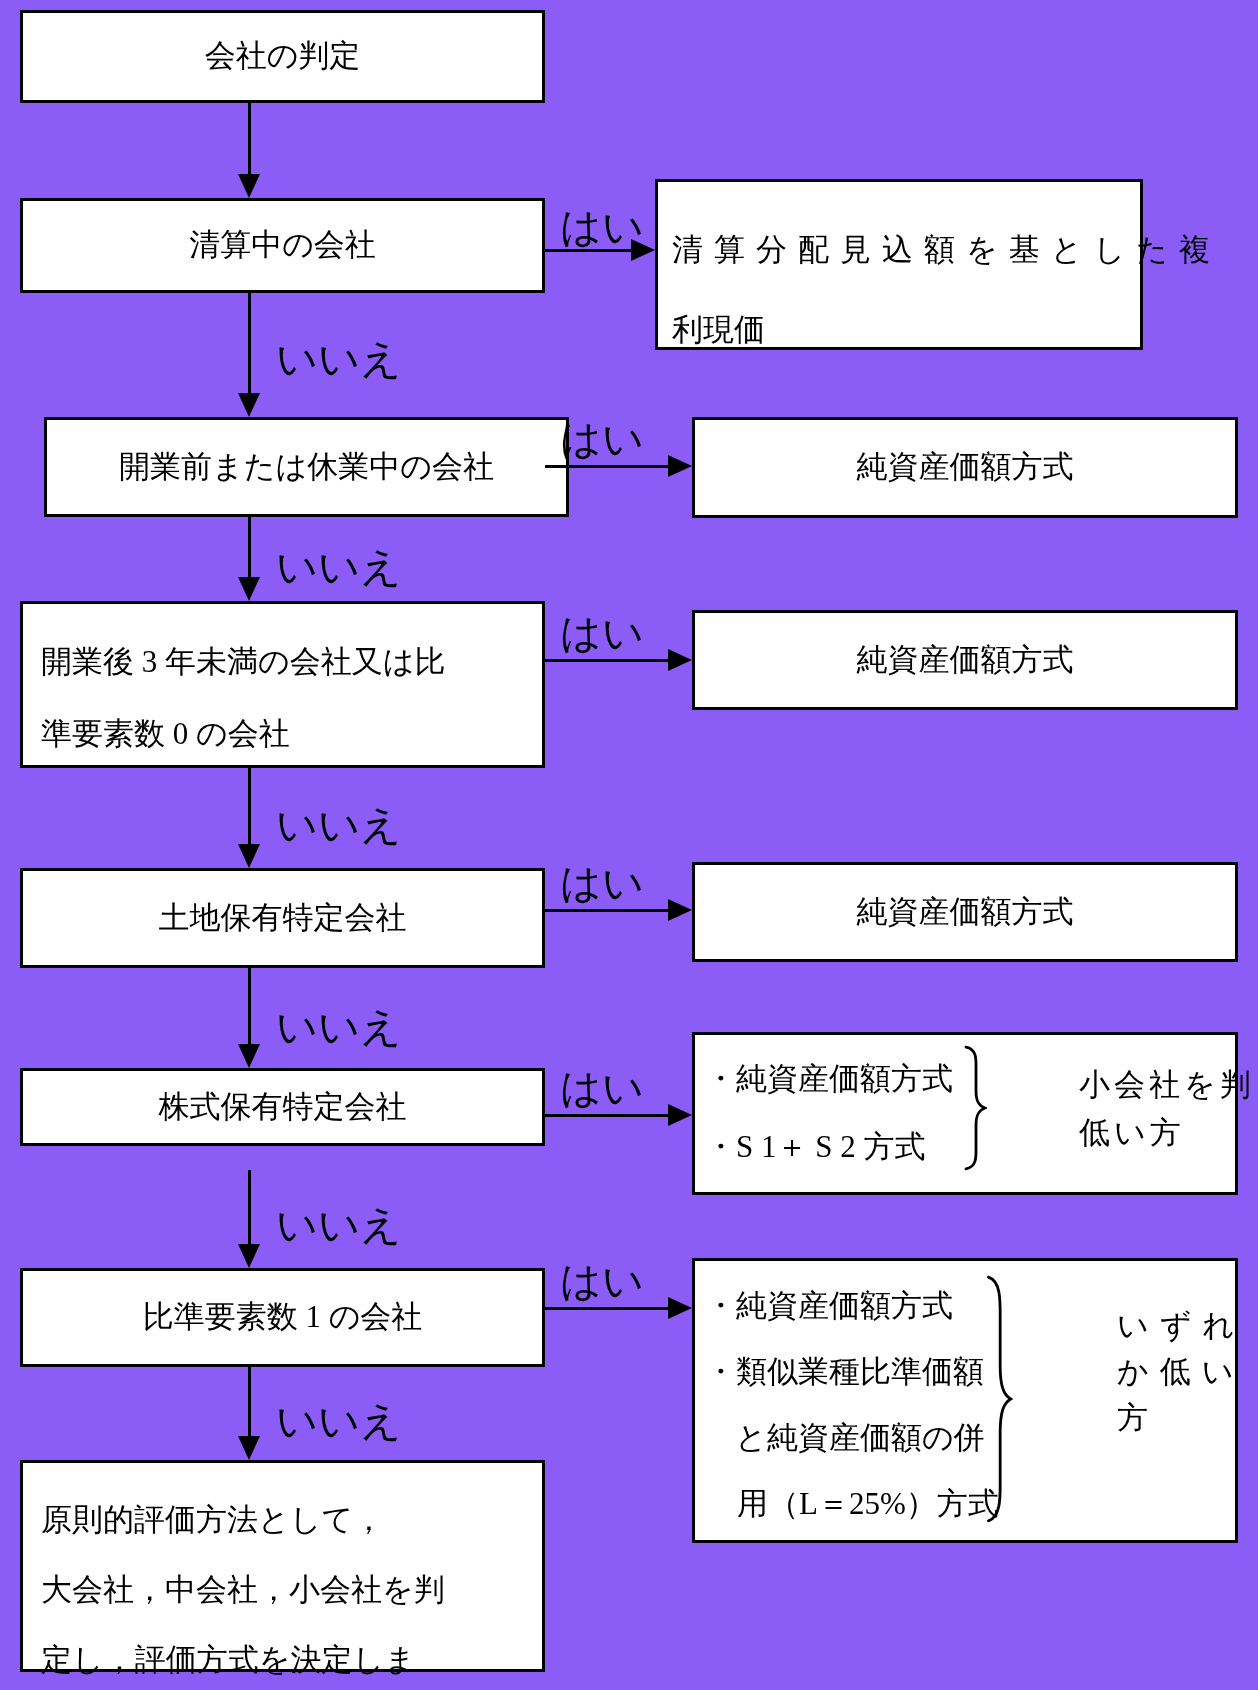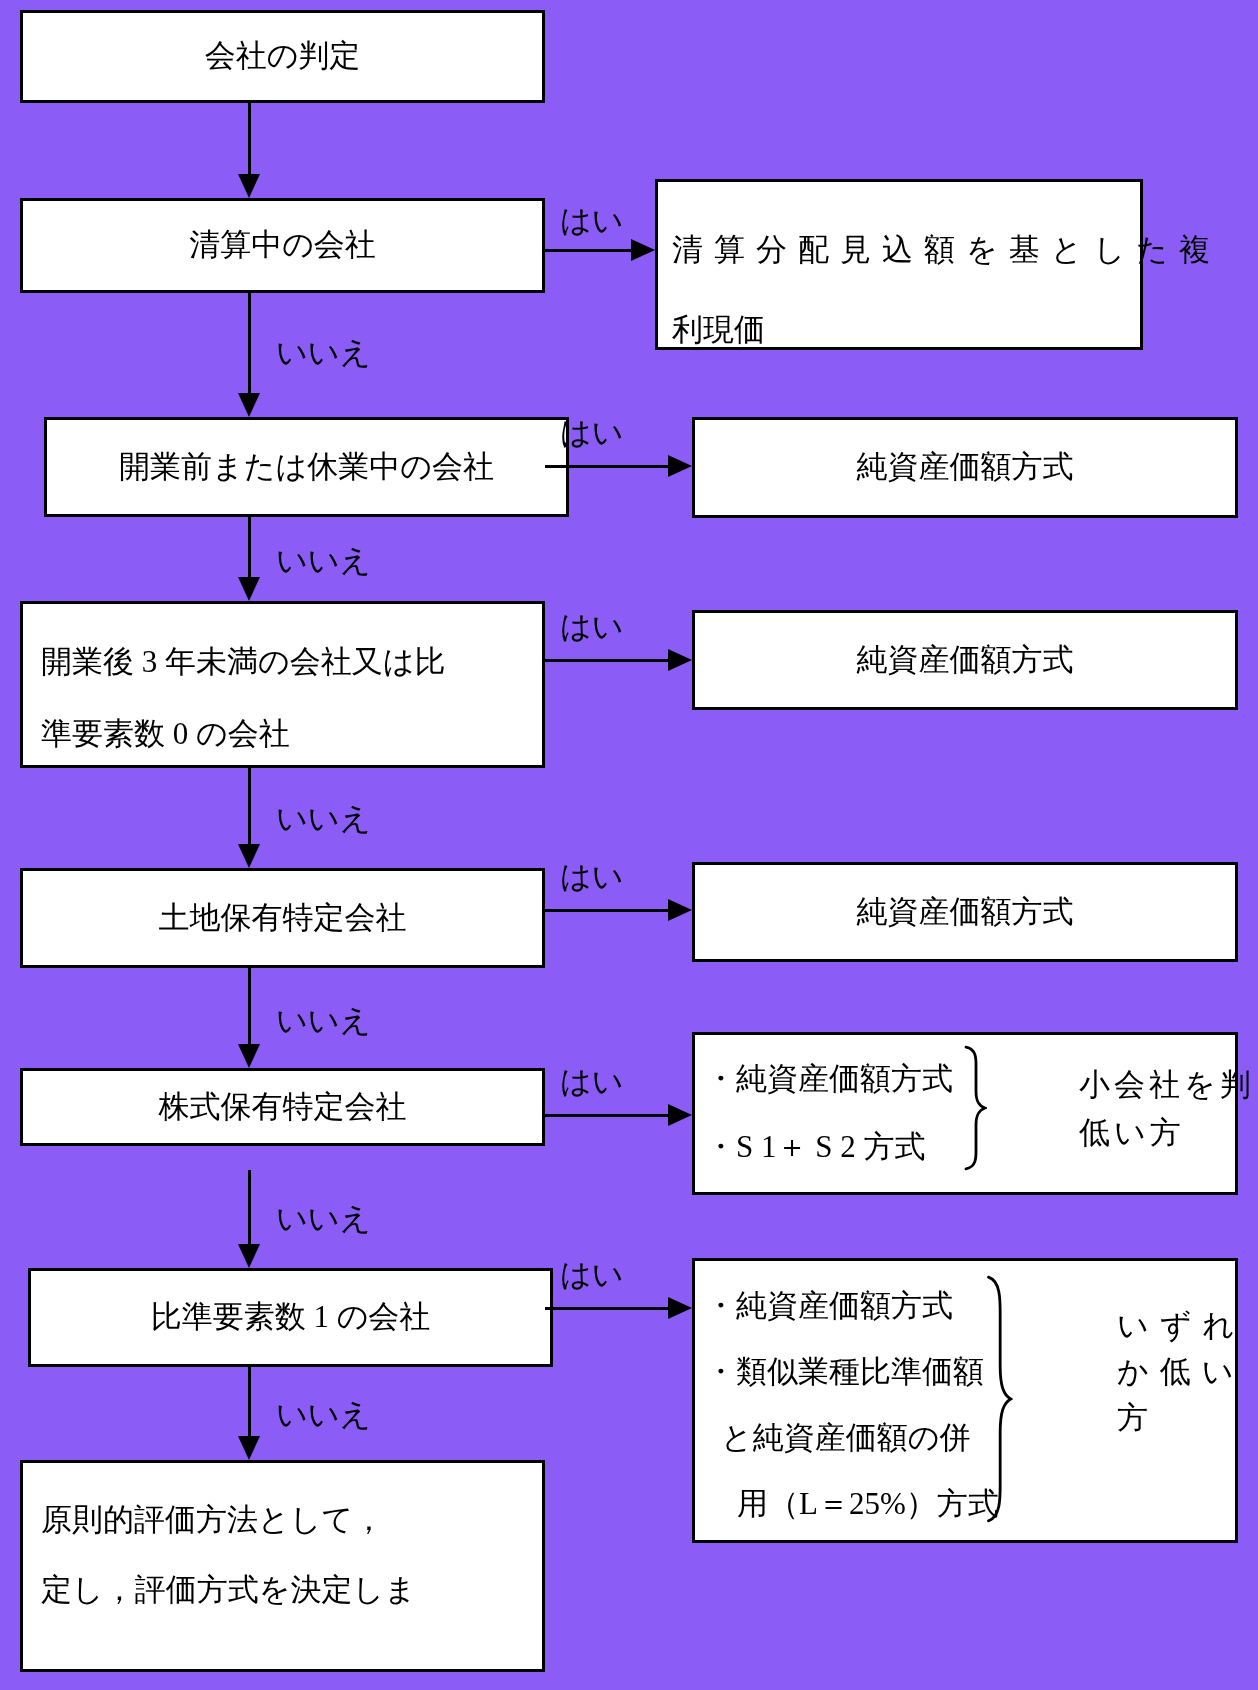--- a/index.html
+++ b/index.html
@@ -32,21 +32,21 @@
     border-left:11px solid transparent;
     border-right:11px solid transparent;
     border-top:24px solid #000;
   }
   .ah-right{
     position:absolute;width:0;height:0;
     border-top:11px solid transparent;
     border-bottom:11px solid transparent;
     border-left:24px solid #000;
   }
-  .lbl{position:absolute;font-size:31px;white-space:nowrap;}
+  .lbl{position:absolute;font-size:41px;white-space:nowrap;}
   .multiline{display:block;}
   .multiline .ln{white-space:nowrap;}
   .brace{position:absolute;}
   .brace svg{display:block;width:100%;height:100%;}
   .note{position:absolute;white-space:nowrap;}
 </style>
 </head>
 <body>
 
 <div class="page">
@@ -69,26 +69,27 @@
   </div>
 
   <div class="box center" style="left:20px;top:868px;width:525px;height:100px;">
     <span>土地保有特定会社</span>
   </div>
 
   <div class="box center" style="left:20px;top:1068px;width:525px;height:78px;">
     <span>株式保有特定会社</span>
   </div>
 
-  <div class="box center" style="left:20px;top:1268px;width:525px;height:99px;margin-left:8px;">
+  <div class="box center" style="left:20px;top:1268px;width:525px;height:99px;">
     <span>比準要素数 1 の会社</span>
   </div>
 
   <div class="box multiline" style="left:20px;top:1460px;width:525px;height:212px;padding:22px 0 0 18px;line-height:70px;">
     <div class="ln">原則的評価方法として，</div>
+    <div class="ln">大会社，中会社，小会社を判</div>
     <div class="ln">定し，評価方式を決定しま</div>
   </div>
 
   <div class="box multiline" style="left:655px;top:179px;width:488px;height:171px;padding:28px 0 0 14px;line-height:80px;">
     <div class="ln" style="letter-spacing:11px;">清算分配見込額を基とした複</div>
     <div class="ln">利現価</div>
   </div>
 
   <div class="box center" style="left:692px;top:417px;width:546px;height:101px;">
     <span>純資産価額方式</span>
@@ -115,21 +116,21 @@
     <div class="note multiline" style="left:384px;top:26px;line-height:48px;letter-spacing:4px;">
       <div class="ln">小会社を判</div>
       <div class="ln">低い方</div>
     </div>
   </div>
 
   <div class="box" style="left:692px;top:1258px;width:546px;height:285px;">
     <div class="multiline" style="position:absolute;left:10px;top:12px;line-height:66px;">
       <div class="ln">・純資産価額方式</div>
       <div class="ln">・類似業種比準価額</div>
-      <div class="ln" style="margin-left:16px;">と純資産価額の併</div>
+      <div class="ln" style="margin-left:16px;text-align:center;">と純資産価額の併</div>
       <div class="ln" style="margin-left:32px;">用（L＝25%）方式</div>
     </div>
     <div class="brace" style="left:290px;top:12px;width:28px;height:252px;">
       <svg viewBox="0 0 24 120" preserveAspectRatio="none" aria-hidden="true">
         <path d="M3,2 C14,4 13,14 13,22 L13,44 C13,54 16,58 22,60 C16,62 13,66 13,76 L13,98 C13,106 14,116 3,118" fill="none" stroke="#000" stroke-width="2.8" vector-effect="non-scaling-stroke" stroke-linecap="round"></path>
       </svg>
     </div>
     <div class="note multiline" style="left:422px;top:42px;line-height:46px;letter-spacing:11px;">
       <div class="ln">いずれ</div>
       <div class="ln">か低い</div>

